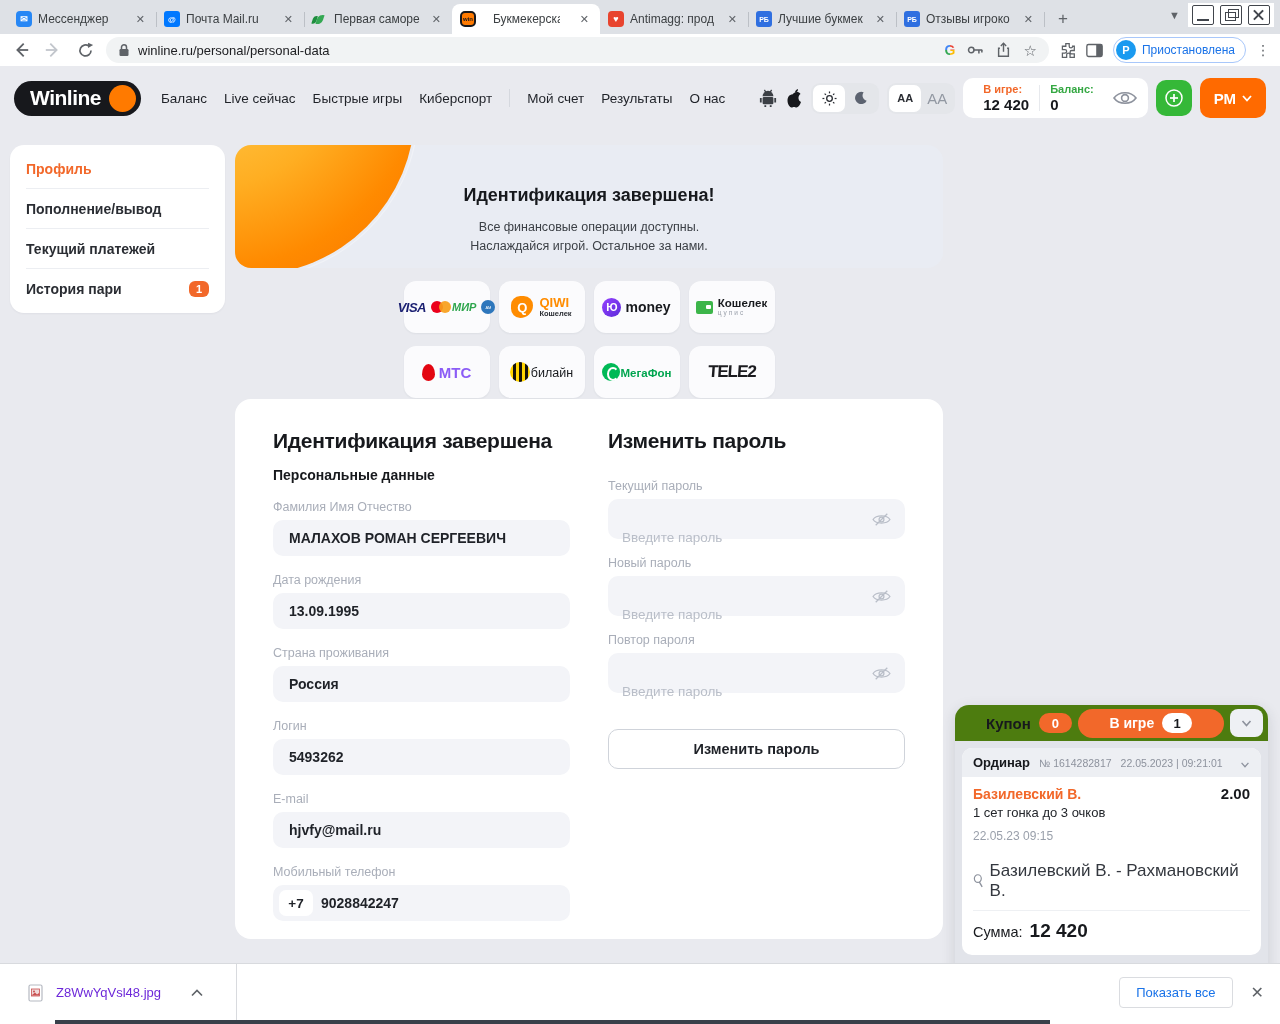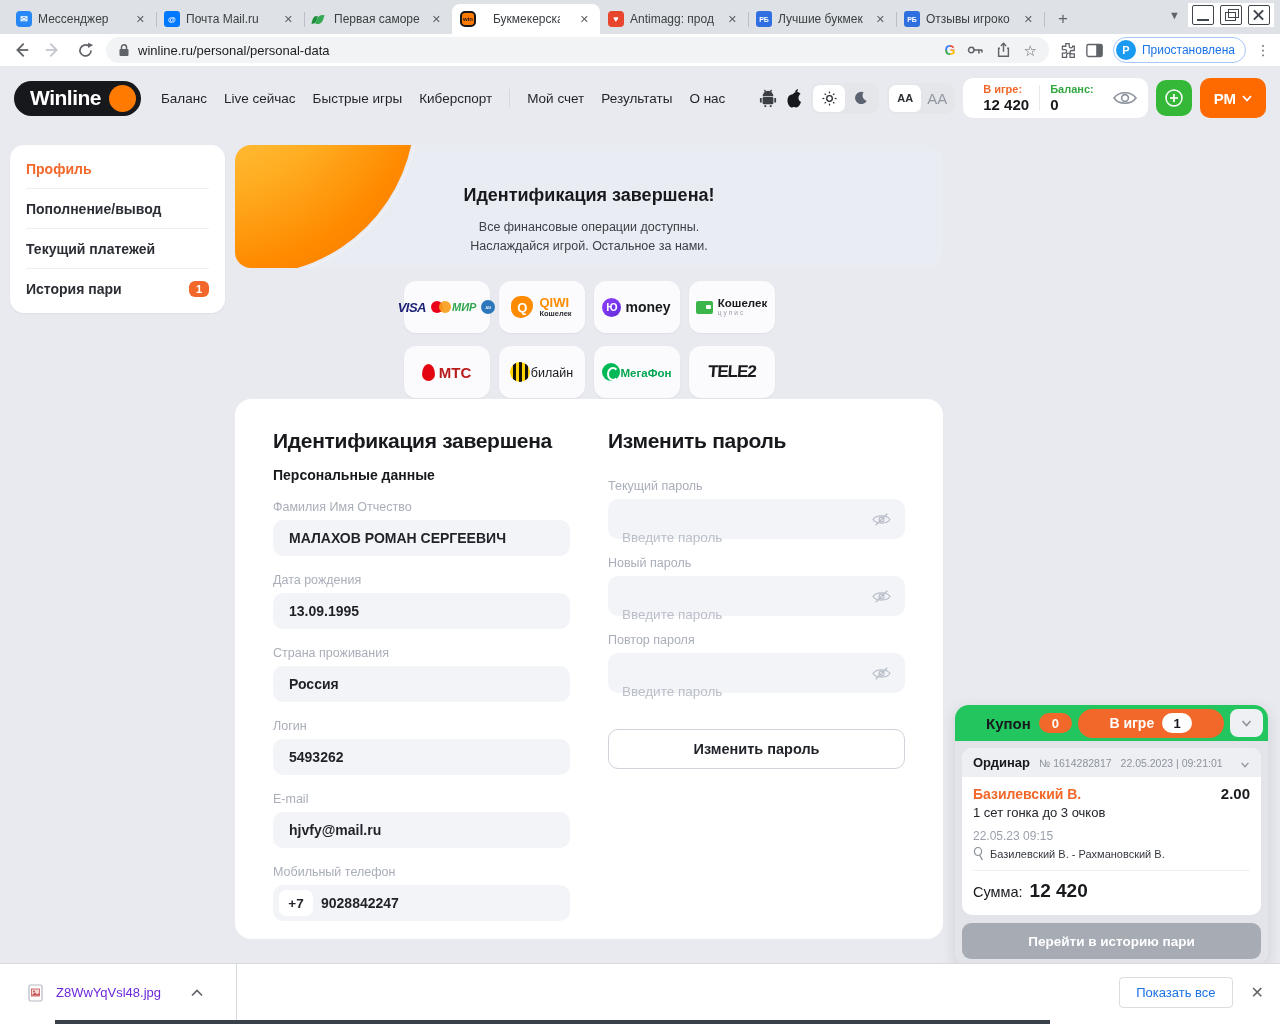--- a/index.html
+++ b/index.html
@@ -109,21 +109,21 @@
   .yoo-row { display:flex; align-items:center; gap:4px;}
   .yoo-circle { width:19px; height:19px; border-radius:50%; background:linear-gradient(135deg,#9440ff,#5c2bd9); color:#fff; font-size:11px; font-weight:bold; display:flex; align-items:center; justify-content:center;}
   .yoo-txt { font-size:14px; font-weight:bold; color:#17191d;}
   .cupis-row { display:flex; align-items:center; gap:5px;}
   .cupis-wallet { width:17px; height:13px; background:#3cb54a; border-radius:2px; position:relative;}
   .cupis-wallet::after { content:""; position:absolute; right:2px; top:4px; width:5px; height:4px; background:#fff; border-radius:1px;}
   .cupis-txt { font-size:11.5px; font-weight:bold; color:#17191d; line-height:1;}
   .cupis-sub { font-size:6.5px; color:#9aa0ab; letter-spacing:2px;}
   .mts-row { display:flex; align-items:center; gap:4px;}
   .mts-egg { width:13px; height:17px; background:#e30611; border-radius:50% 50% 50% 50%/60% 60% 40% 40%;}
-  .mts-txt { color:#b91c1c; font-weight:bold; font-size:15px;}
+  .mts-txt { color:#8b5cf6; font-weight:bold; font-size:15px;}
   .bee-ball { width:20px; height:20px; border-radius:50%; overflow:hidden;
      background:repeating-linear-gradient(90deg,#ffd400 0 3px,#15120b 3px 6px);}
   .bee-txt { font-size:12.5px; color:#17191d; margin-top:2px;}
   .mega-ball { width:18px; height:18px; border-radius:50%; background:#00b956; position:relative;}
   .mega-ball::after { content:""; position:absolute; left:5px; top:4px; width:8px; height:10px; border-radius:50%; border:2px solid #fff; border-right-color:transparent;}
   .mega-txt { font-size:11.5px; font-weight:bold; color:#00a54f; margin-top:1px;}
   .tele2-txt { font-size:17px; font-weight:900; color:#1b1b1f; letter-spacing:-1px; transform:skewX(-4deg);}
 
   .main-card { position:absolute; left:235px; top:333px; width:708px; height:540px; background:#fff; border-radius:16px; }
   .col { position:absolute; top:0; width:297px; }
@@ -139,39 +139,39 @@
   .pw-label { font-size:12.5px; color:#a9aeb9; margin-top:17px; margin-bottom:6px;}
   .pw-wrap { width:100%; height:40px; background:#f3f4f8; border-radius:10px; display:flex; align-items:center; padding:0 14px; gap:8px; margin-bottom:3px;}
   .pw-wrap input { flex:1; border:none; background:transparent; font-size:13.5px; color:#1f2228; font-family:"Liberation Sans",sans-serif;margin-top:36px;}
   .pw-wrap input::placeholder { color:#b9bec8; }
   .pw-first-label { margin-top:26px; }
   .pw-submit { width:100%; height:40px; margin-top:33px; border-radius:10px; border:1px solid #cfd3da; background:#fff;
                font-size:14.5px; font-weight:bold; color:#1f2228; font-family:"Liberation Sans",sans-serif;}
 
   
   .betslip { position:absolute; left:955px; top:639px; width:313px; border-radius:14px; overflow:hidden; box-shadow:0 4px 14px rgba(40,45,60,.15);}
-  .bs-tabs { background:#22c55e; height:36px; display:flex; align-items:center; padding:0 5px; gap:6px;}
+  .bs-tabs { background:#4d7c0f; height:36px; display:flex; align-items:center; padding:0 5px; gap:6px;}
   .bs-coupon { display:flex; align-items:center; gap:8px; margin-left:26px; font-size:15px; font-weight:bold; color:#17191d;}
   .bs-badge-orange { background:#f2682a; color:#fff; font-size:13px; font-weight:bold; border-radius:10px; min-width:33px; height:20px; display:flex; align-items:center; justify-content:center;}
   .bs-ingame { margin-left:auto; background:#f2682a; border-radius:15px; height:29px; min-width:146px; display:flex; align-items:center; justify-content:center; gap:8px; color:#fff; font-size:14px; font-weight:bold;}
   .bs-badge-white { background:#fff; color:#17191d; font-size:13px; font-weight:bold; border-radius:10px; min-width:30px; height:20px; display:flex; align-items:center; justify-content:center;}
   .bs-collapse { width:34px; height:28px; border-radius:8px; background:#eef0f4; display:flex; align-items:center; justify-content:center;}
   .bs-body { background:#e2e4ea; padding:7px; }
   .bet-card { background:#fff; border-radius:10px; overflow:hidden;}
   .bet-head { background:#edeff3; height:29px; display:flex; align-items:center; gap:9px; padding:0 11px;}
   .bet-type { font-size:13px; font-weight:bold; color:#17191d;}
   .bet-meta { font-size:10.5px; color:#8d929d;}
   .bet-chevron { margin-left:auto; }
   .bet-content { padding:8px 11px 0 11px; }
   .bet-sel-row { display:flex; align-items:baseline; }
   .bet-selection { font-size:14px; font-weight:bold; color:#f2682a;}
   .bet-odds { margin-left:auto; font-size:15px; font-weight:bold; color:#17191d;}
   .bet-market { font-size:13px; color:#23262b; margin-top:3px;}
   .bet-time { font-size:12px; color:#9aa0ab; margin-top:9px;}
-  .bet-event { display:flex; align-items:center; gap:5px; font-size:11px; color:#34383f; margin-top:4px;}
+  .bet-event { display:flex; align-items:center; gap:5px; font-size:17px; color:#34383f; margin-top:18px;}
   .bet-divider { height:1px; background:#eef0f3; margin-top:9px;}
   .bet-sum { display:flex; align-items:baseline; gap:7px; padding:9px 11px 13px 11px;}
   .sum-label { font-size:14.5px; color:#17191d;}
   .sum-value { font-size:19px; font-weight:bold; color:#17191d;}
   .bs-history { width:100%; height:36px; margin-top:8px; border:none; border-radius:9px; background:#a6abb4;
                 color:#fff; font-size:13.5px; font-weight:bold; font-family:"Liberation Sans",sans-serif;}
 
   
   .dlbar { position:absolute; left:0; right:0; bottom:0; height:61px; background:#fff; border-top:1px solid #d8dade; }
   .dl-inner { height:57px; display:flex; align-items:center; }

